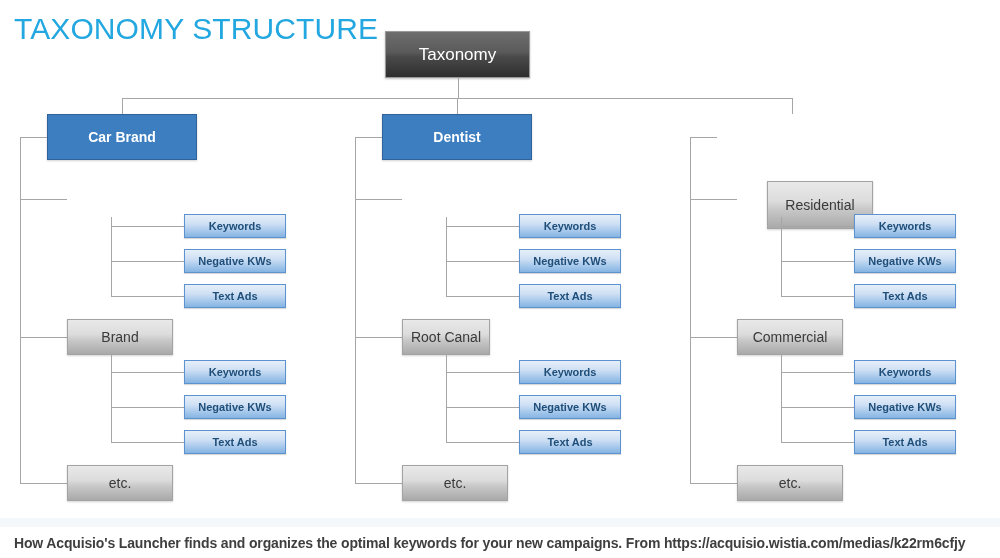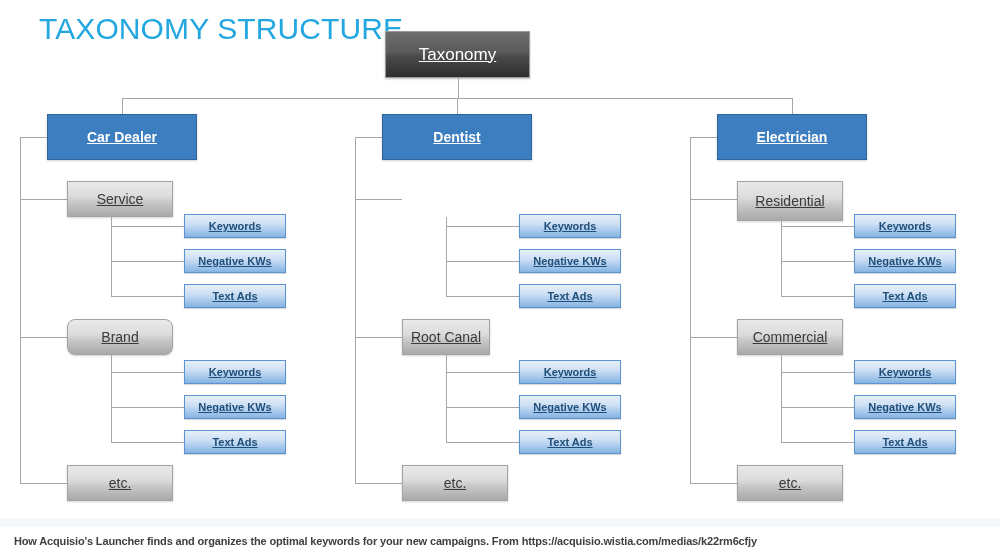--- a/index.html
+++ b/index.html
@@ -22,21 +22,20 @@
   
   #slide-title {
     position: absolute;
     left: 14px;
     top: 12px;
     font-size: 30px;
     font-weight: 400;
     letter-spacing: 0.1px;
     color: #22a7e0;
     white-space: nowrap;
-    margin-left: 25px;
   }
 
   
   #diagram {
     position: absolute;
     left: 0;
     top: 0;
     width: 1000px;
     height: 518px;
   }
@@ -44,21 +43,20 @@
   
   .node {
     position: absolute;
     box-sizing: border-box;
     display: flex;
     align-items: center;
     justify-content: center;
     text-align: right;
     white-space: nowrap;
     overflow: hidden;
-    text-decoration: underline;
   }
 
   .node.root {
     background: linear-gradient(to bottom, #6e6e6e 0%, #5a5a5a 45%, #4a4a4a 55%, #2e2e2e 100%);
     border: 1px solid #9a9a9a;
     color: #ffffff;
     font-size: 17px;
     font-weight: 400;
     box-shadow: 0 1px 2px rgba(0,0,0,0.25);
   }
@@ -104,53 +102,52 @@
     left: 0;
     top: 518px;
     width: 1000px;
     height: 9px;
     background: #f4f8fa;
   }
   #caption {
     position: absolute;
     left: 14px;
     top: 535px;
-    font-size: 11px;
+    font-size: 14px;
     font-weight: 600;
     color: #3f3f3f;
     letter-spacing: -0.15px;
     white-space: nowrap;
   }
 </style>
 </head>
 <body>
 
 <div id="canvas">
 
   <div id="slide-title">TAXONOMY STRUCTURE</div>
 
   <div id="diagram">
       <div class="node root" style="left: 385px; top: 31px; width: 145px; height: 47px;">Taxonomy</div>
       <div class="line v" style="left: 457.5px; top: 78px; height: 20px;"></div>
       <div class="line h" style="left: 122px; top: 98px; width: 670px;"></div>
       <div class="line v" style="left: 122px; top: 98px; height: 16px;"></div>
-      <div class="node level1" style="left: 47px; top: 114px; width: 150px; height: 46px;">Car Dealer</div>
+      <div class="node level1" style="left: 47px; top: 114px; width: 150px; height: 46px;">Car Brand</div>
       <div class="line v" style="left: 20px; top: 137px; height: 346px;"></div>
       <div class="line h" style="left: 20px; top: 137px; width: 27px;"></div>
       <div class="line h" style="left: 20px; top: 199px; width: 47px;"></div>
-      <div class="node level2" style="left: 67px; top: 181px; width: 106px; height: 36px;">Service</div>
       <div class="line v" style="left: 111px; top: 217px; height: 79px;"></div>
       <div class="line h" style="left: 111px; top: 226px; width: 73px;"></div>
       <div class="node leaf" style="left: 184px; top: 214px; width: 102px; height: 24px;">Keywords</div>
       <div class="line h" style="left: 111px; top: 261px; width: 73px;"></div>
       <div class="node leaf" style="left: 184px; top: 249px; width: 102px; height: 24px;">Negative KWs</div>
       <div class="line h" style="left: 111px; top: 296px; width: 73px;"></div>
       <div class="node leaf" style="left: 184px; top: 284px; width: 102px; height: 24px;">Text Ads</div>
       <div class="line h" style="left: 20px; top: 337px; width: 47px;"></div>
-      <div class="node level2" style="left: 67px; top: 319px; width: 106px; height: 36px; border-radius: 8px;">Brand</div>
+      <div class="node level2" style="left: 67px; top: 319px; width: 106px; height: 36px;">Brand</div>
       <div class="line v" style="left: 111px; top: 355px; height: 87px;"></div>
       <div class="line h" style="left: 111px; top: 372px; width: 73px;"></div>
       <div class="node leaf" style="left: 184px; top: 360px; width: 102px; height: 24px;">Keywords</div>
       <div class="line h" style="left: 111px; top: 407px; width: 73px;"></div>
       <div class="node leaf" style="left: 184px; top: 395px; width: 102px; height: 24px;">Negative KWs</div>
       <div class="line h" style="left: 111px; top: 442px; width: 73px;"></div>
       <div class="node leaf" style="left: 184px; top: 430px; width: 102px; height: 24px;">Text Ads</div>
       <div class="line h" style="left: 20px; top: 483px; width: 47px;"></div>
       <div class="node level2" style="left: 67px; top: 465px; width: 106px; height: 36px;">etc.</div>
       <div class="line v" style="left: 457px; top: 98px; height: 16px;"></div>
@@ -170,25 +167,24 @@
       <div class="line v" style="left: 446px; top: 355px; height: 87px;"></div>
       <div class="line h" style="left: 446px; top: 372px; width: 73px;"></div>
       <div class="node leaf" style="left: 519px; top: 360px; width: 102px; height: 24px;">Keywords</div>
       <div class="line h" style="left: 446px; top: 407px; width: 73px;"></div>
       <div class="node leaf" style="left: 519px; top: 395px; width: 102px; height: 24px;">Negative KWs</div>
       <div class="line h" style="left: 446px; top: 442px; width: 73px;"></div>
       <div class="node leaf" style="left: 519px; top: 430px; width: 102px; height: 24px;">Text Ads</div>
       <div class="line h" style="left: 355px; top: 483px; width: 47px;"></div>
       <div class="node level2" style="left: 402px; top: 465px; width: 106px; height: 36px;">etc.</div>
       <div class="line v" style="left: 792px; top: 98px; height: 16px;"></div>
-      <div class="node level1" style="left: 717px; top: 114px; width: 150px; height: 46px;">Electrician</div>
       <div class="line v" style="left: 690px; top: 137px; height: 346px;"></div>
       <div class="line h" style="left: 690px; top: 137px; width: 27px;"></div>
       <div class="line h" style="left: 690px; top: 199px; width: 47px;"></div>
-      <div class="node level2" style="left: 737px; top: 181px; width: 106px; height: 40px;">Residential</div>
+      <div class="node level2" style="left: 767px; top: 181px; width: 106px; height: 48px;">Residential</div>
       <div class="line v" style="left: 781px; top: 217px; height: 79px;"></div>
       <div class="line h" style="left: 781px; top: 226px; width: 73px;"></div>
       <div class="node leaf" style="left: 854px; top: 214px; width: 102px; height: 24px;">Keywords</div>
       <div class="line h" style="left: 781px; top: 261px; width: 73px;"></div>
       <div class="node leaf" style="left: 854px; top: 249px; width: 102px; height: 24px;">Negative KWs</div>
       <div class="line h" style="left: 781px; top: 296px; width: 73px;"></div>
       <div class="node leaf" style="left: 854px; top: 284px; width: 102px; height: 24px;">Text Ads</div>
       <div class="line h" style="left: 690px; top: 337px; width: 47px;"></div>
       <div class="node level2" style="left: 737px; top: 319px; width: 106px; height: 36px;">Commercial</div>
       <div class="line v" style="left: 781px; top: 355px; height: 87px;"></div>

